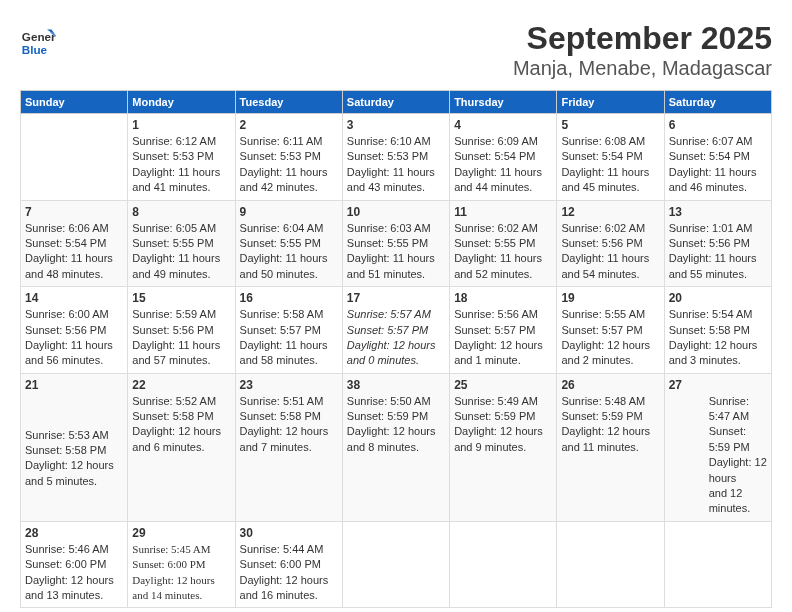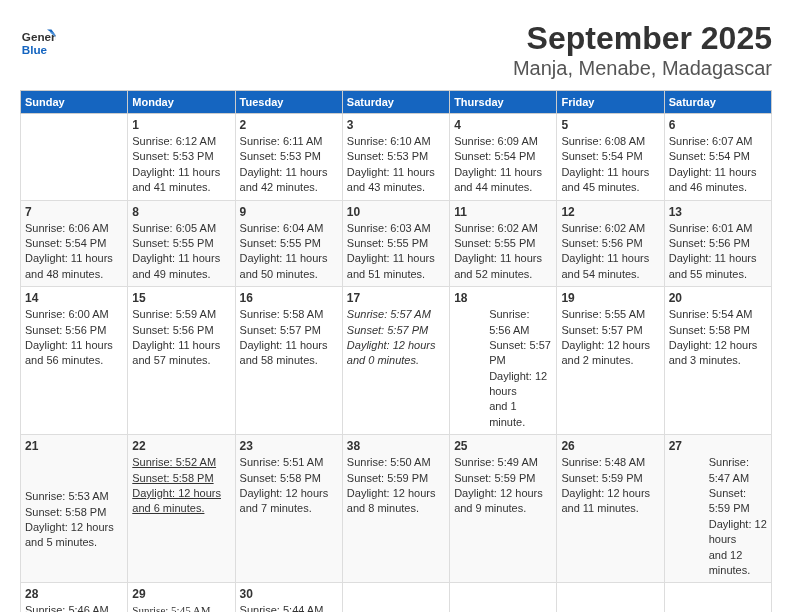--- a/index.html
+++ b/index.html
@@ -195,21 +195,21 @@
         </td>
         <td>
           <span class="day-num">12</span>
           <div class="day-info" style="white-space: pre-line;">Sunrise: 6:02 AM
 Sunset: 5:56 PM
 Daylight: 11 hours
 and 54 minutes.</div>
         </td>
         <td>
           <span class="day-num">13</span>
-          <div class="day-info" style="white-space: pre-line;">Sunrise: 6:01 AM
+          <div class="day-info" style="white-space: pre-line;">Sunrise: 1:01 AM
 Sunset: 5:56 PM
 Daylight: 11 hours
 and 55 minutes.</div>
         </td>
       </tr>
       <tr>
         <td>
           <span class="day-num">14</span>
           <div class="day-info" style="white-space: pre-line;">Sunrise: 6:00 AM
 Sunset: 5:56 PM
@@ -232,21 +232,21 @@
         </td>
         <td>
           <span class="day-num">17</span>
           <div class="day-info" style="white-space: pre-line; font-style: italic;">Sunrise: 5:57 AM
 Sunset: 5:57 PM
 Daylight: 12 hours
 and 0 minutes.</div>
         </td>
         <td>
           <span class="day-num">18</span>
-          <div class="day-info" style="white-space: pre-line; margin-left: 35px;">Sunrise: 5:56 AM
+          <div class="day-info" style="white-space: pre-line;">Sunrise: 5:56 AM
 Sunset: 5:57 PM
 Daylight: 12 hours
 and 1 minute.</div>
         </td>
         <td>
           <span class="day-num">19</span>
           <div class="day-info" style="white-space: pre-line;">Sunrise: 5:55 AM
 Sunset: 5:57 PM
 Daylight: 12 hours
 and 2 minutes.</div>
@@ -262,21 +262,21 @@
       <tr>
         <td>
           <span class="day-num">21</span>
           <div class="day-info" style="white-space: pre-line; margin-top: 36px;">Sunrise: 5:53 AM
 Sunset: 5:58 PM
 Daylight: 12 hours
 and 5 minutes.</div>
         </td>
         <td>
           <span class="day-num">22</span>
-          <div class="day-info" style="white-space: pre-line; text-decoration: underline;">Sunrise: 5:52 AM
+          <div class="day-info" style="white-space: pre-line;">Sunrise: 5:52 AM
 Sunset: 5:58 PM
 Daylight: 12 hours
 and 6 minutes.</div>
         </td>
         <td>
           <span class="day-num">23</span>
           <div class="day-info" style="white-space: pre-line;">Sunrise: 5:51 AM
 Sunset: 5:58 PM
 Daylight: 12 hours
 and 7 minutes.</div>

